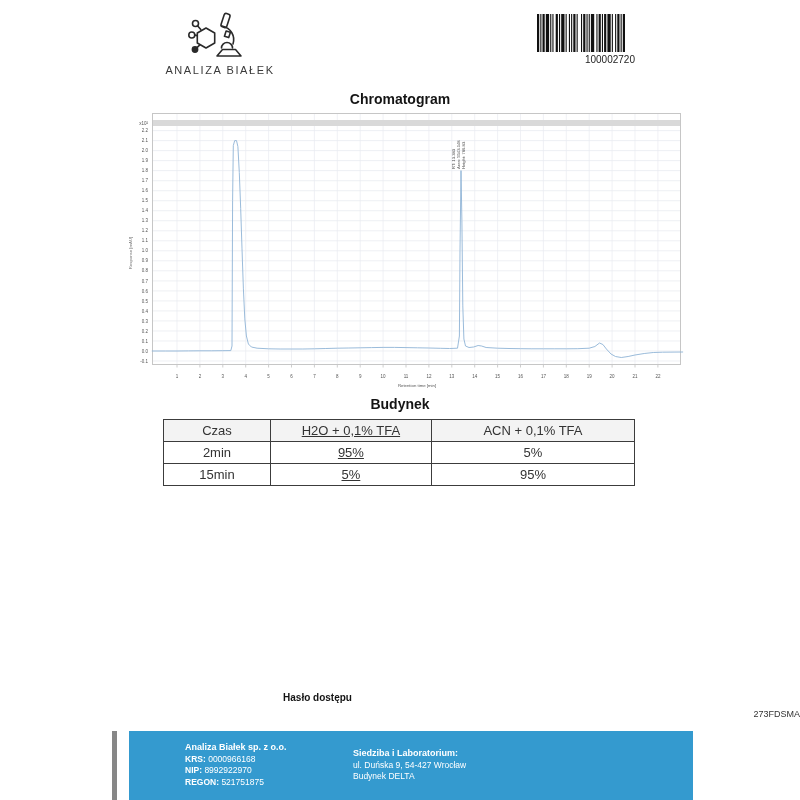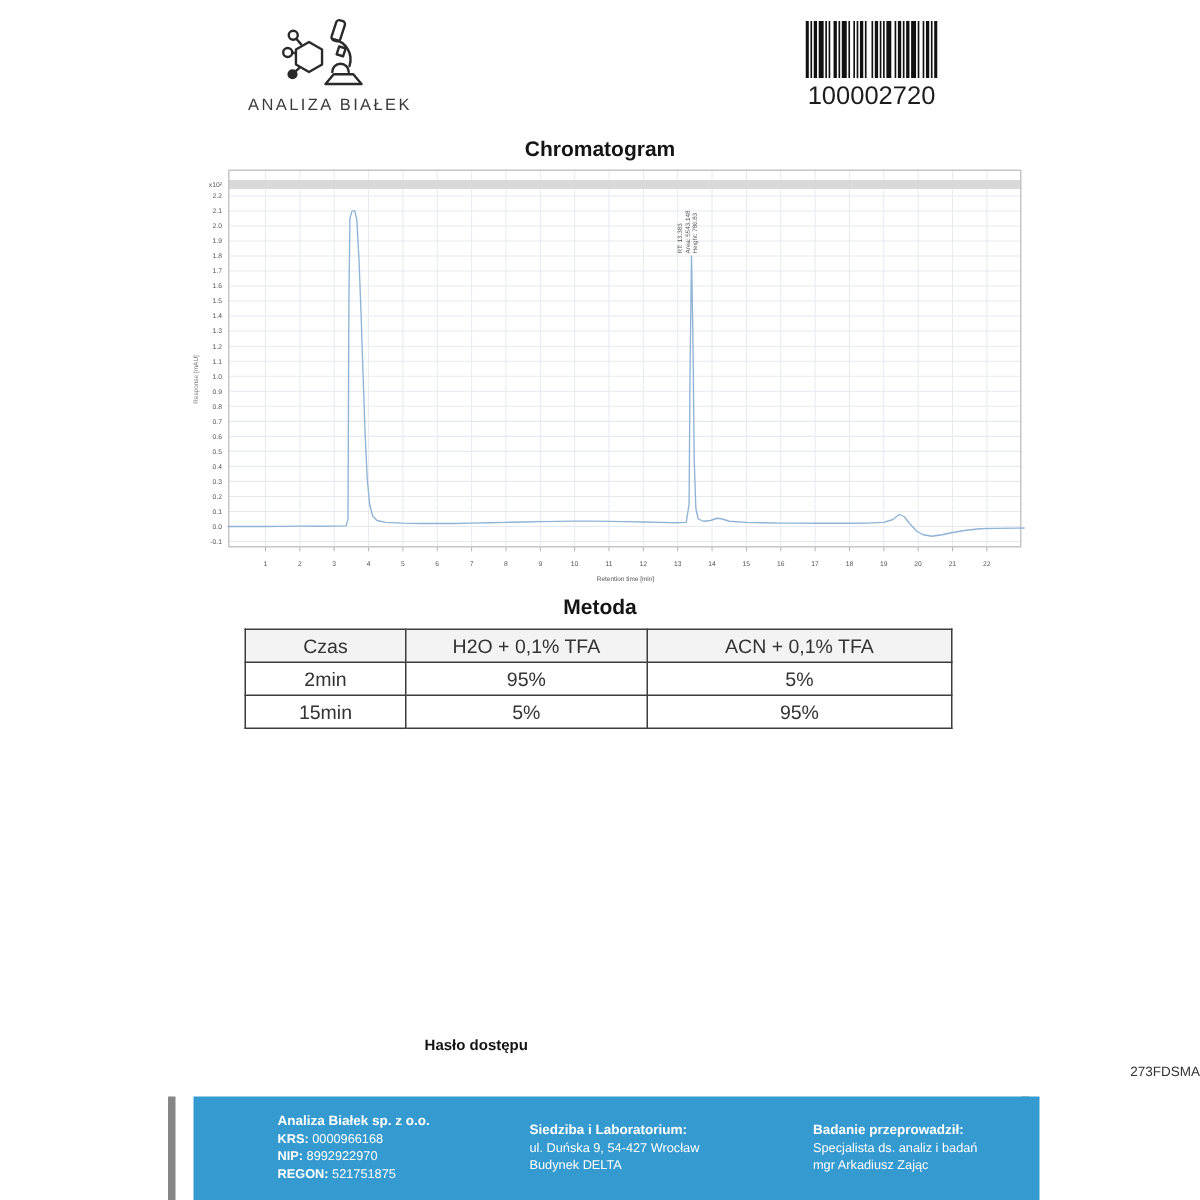--- a/index.html
+++ b/index.html
@@ -10,22 +10,22 @@
   }
   
   .logo-svg { position:absolute; left:188px; top:11px; width:56px; height:50px; }
   .logo-text {
     position:absolute; left:150px; top:64px; width:140px; text-align:center;
     font-size:11px; letter-spacing:1.6px; color:#3a3a3a;
   }
   
   .barcode-bars { position:absolute; left:537px; top:14px; width:88px; height:38px; }
   .barcode-num {
-    position:absolute; left:527px; top:54px; width:108px; text-align:center;
-    font-size:17px; color:#1c1c1c;
+    position:absolute; left:527px; top:54px; width:108px; text-align:right;
+    font-size:10px; color:#1c1c1c;
   }
   
   .sec-title {
     position:absolute; left:0; width:800px; text-align:center;
     font-size:14px; font-weight:bold; color:#141414;
   }
   #chromatogram-title { top:91px; }
   #metoda-title { top:396px; }
   
   #chart-box { position:absolute; left:140px; top:112px; width:543px; height:278px; }
@@ -34,21 +34,21 @@
   #method-table {
     position:absolute; left:163px; top:419px; width:472px;
     border-collapse:collapse; font-size:13px; color:#333; table-layout:fixed;
   }
   #method-table th, #method-table td {
     border:1px solid #3c3c3c; text-align:center; height:22px; font-weight:normal;
     padding:0 2px;
   }
   #method-table thead th { background:#f3f3f3; }
   #method-table .c0 { width:99px; }
-  #method-table .c1 { width:149px; }
+  #method-table .c1 { width:149px;text-decoration:underline; }
   #method-table .c2 { width:188px; }
   
   .pw-label {
     position:absolute; left:0; top:692px; width:635px; text-align:center;
     font-size:10px; font-weight:bold; color:#141414;
   }
   .pw-value {
     position:absolute; left:0; top:709px; width:800px; text-align:right;
     font-size:9px; color:#333;
   }
@@ -245,21 +245,21 @@
         <line x1="505.9" y1="252" x2="505.9" y2="254.5" stroke="#9a9a9a" stroke-width="0.5"></line>
         <text x="265" y="274" text-anchor="middle" font-size="4.3" fill="#555">Retention time [min]</text>
         <text x="-20" y="140" text-anchor="middle" font-size="4.3" fill="#777" transform="rotate(-90 -20 140)">Response [mAU]</text>
         <polyline points="-0.2,238.0 13.6,238.0 25.0,238.0 36.5,237.9 47.9,237.8 59.3,237.8 70.8,237.7 78.8,237.6 80.0,233.0 80.6,87.7 81.3,32.6 82.7,27.6 84.5,27.6 85.9,33.6 87.3,59.6 88.7,95.7 90.0,135.8 91.4,175.9 92.8,205.9 94.4,223.0 96.4,231.0 99.4,234.0 105.1,235.2 116.6,235.8 128.1,236.0 139.5,236.0 150.9,236.0 162.4,235.8 173.8,235.5 185.3,235.2 196.8,235.0 208.2,234.8 219.6,234.6 231.1,234.4 242.5,234.4 254.0,234.6 265.4,234.8 276.9,235.0 288.3,235.3 297.5,235.5 305.5,235.2 307.4,223.0 308.0,137.8 309.0,57.6 309.9,107.7 310.8,192.9 311.9,226.0 313.5,233.0 317.0,234.5 321.6,234.0 326.1,232.5 329.6,233.0 334.1,234.5 345.6,235.2 357.0,235.5 368.5,235.7 379.9,235.8 391.4,235.8 402.8,235.8 414.3,235.8 425.8,235.7 437.2,235.2 442.9,233.5 447.5,230.0 450.9,231.5 454.4,236.0 459.0,241.0 463.5,243.5 469.3,244.5 476.1,243.5 483.0,242.0 492.2,240.5 501.3,239.5 510.5,239.2 531.1,239.0" fill="none" stroke="#8fb3d6" stroke-width="0.9" stroke-linejoin="round"></polyline>
         <text x="302.5" y="56" font-size="4.2" fill="#555" transform="rotate(-90 302.5 56)">RT: 13.383</text>
         <text x="307.7" y="56" font-size="4.2" fill="#555" transform="rotate(-90 307.7 56)">Area: 5543.148</text>
         <text x="312.9" y="56" font-size="4.2" fill="#555" transform="rotate(-90 312.9 56)">Height: 786.83</text>
       </svg>
   </div>
 
-  <div class="sec-title" id="metoda-title">Metoda</div>
+  <div class="sec-title" id="metoda-title">Budynek</div>
   <table id="method-table">
     <thead>
         <tr id="method-table-head">
           <th class="c0">Czas</th>
           <th class="c1">H2O + 0,1% TFA</th>
           <th class="c2">ACN + 0,1% TFA</th>
         </tr>
       </thead>
     <tbody id="method-table-body">
         <tr>
@@ -285,19 +285,14 @@
       <div class="f-title">Analiza Białek sp. z o.o.</div>
       <div><b>KRS:</b> <span>0000966168</span></div>
       <div><b>NIP:</b> <span>8992922970</span></div>
       <div><b>REGON:</b> <span>521751875</span></div>
     </div>
     <div class="f-col" id="f-col-address">
       <div class="f-title">Siedziba i Laboratorium:</div>
       <div>ul. Duńska 9, 54-427 Wrocław</div>
       <div>Budynek DELTA</div>
     </div>
-    <div class="f-col" id="f-col-examiner">
-      <div class="f-title">Badanie przeprowadził:</div>
-      <div>Specjalista ds. analiz i badań</div>
-      <div>mgr Arkadiusz Zając</div>
-    </div>
   </div>
 </div>
 
 </body></html>

